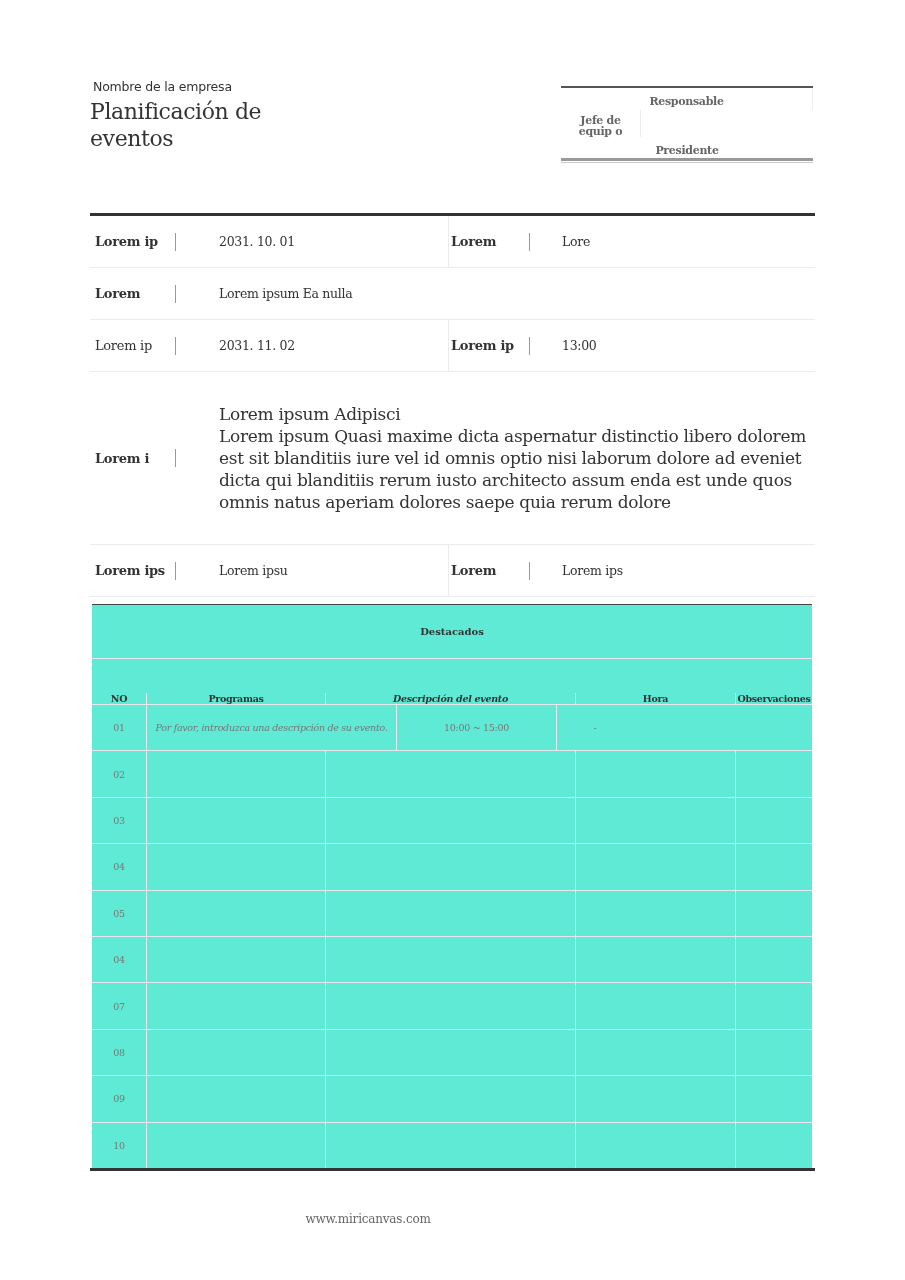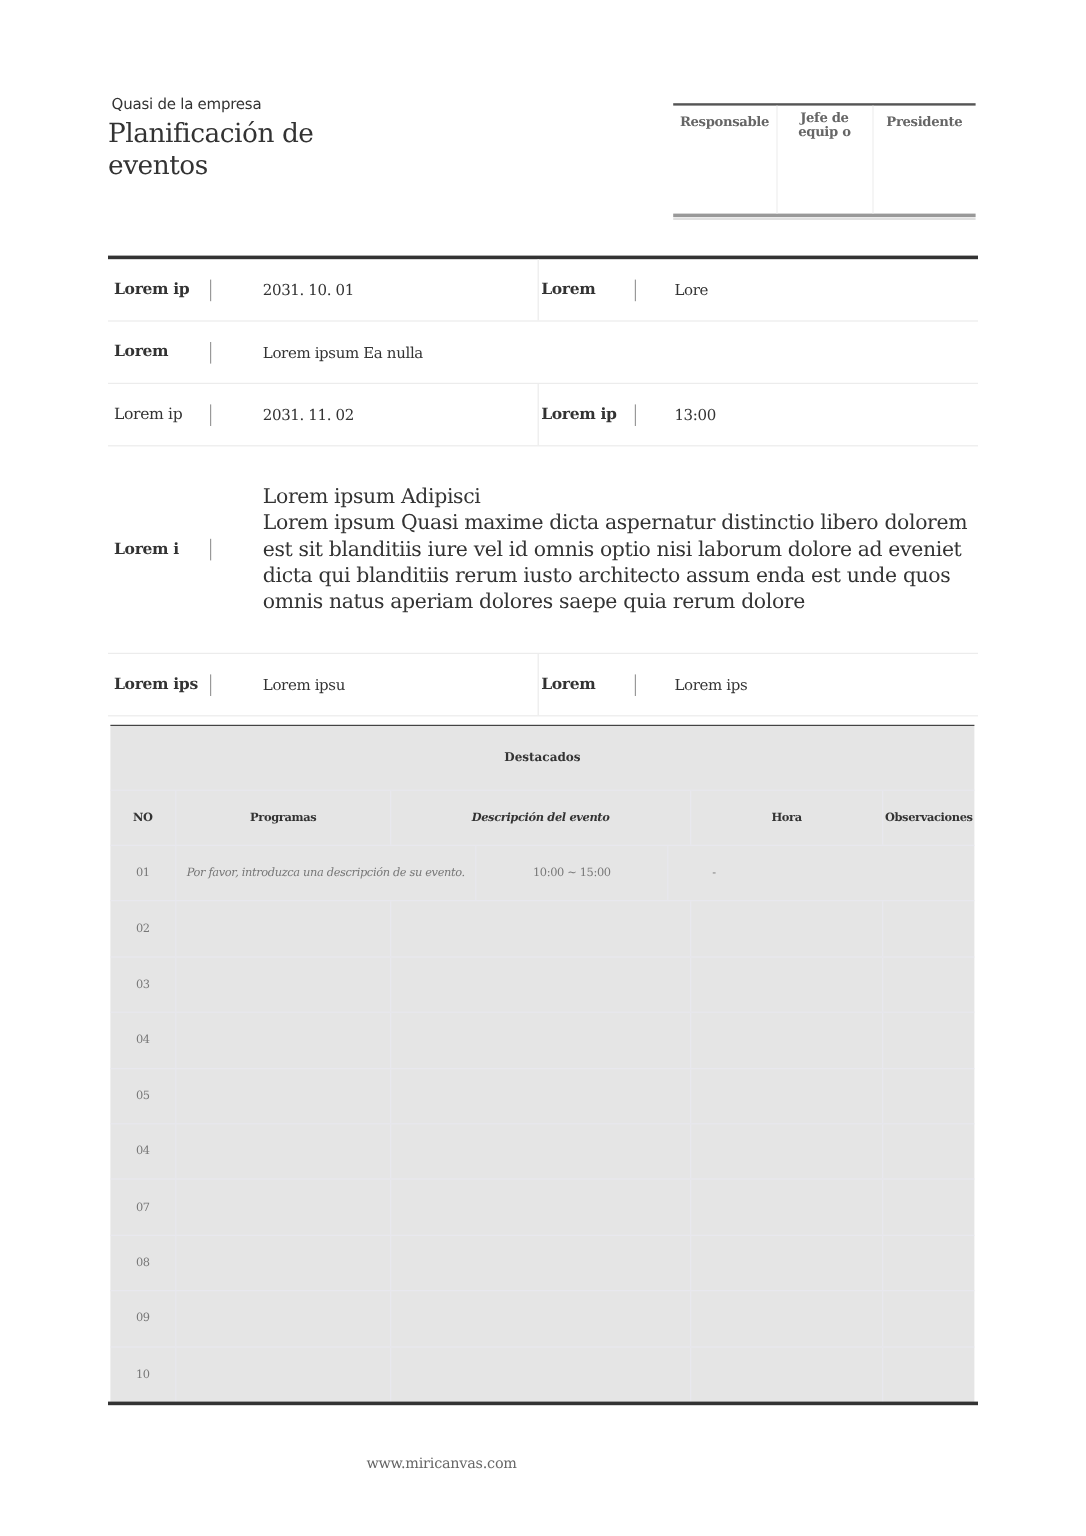--- a/index.html
+++ b/index.html
@@ -3,61 +3,61 @@
 <meta charset="utf-8">
 <style>
   * { box-sizing: border-box; margin: 0; padding: 0; }
   html, body { width: 905px; height: 1280px; background: #ffffff; }
   body { position: relative; font-family: "DejaVu Serif", serif; color: #333; overflow: hidden; }
 
   .company { position: absolute; left: 93px; top: 79px; font-family: "DejaVu Sans", sans-serif; font-size: 12.5px; color: #333; letter-spacing: -0.2px; }
   .title { position: absolute; left: 90px; top: 98px; font-family: "DejaVu Serif", serif; font-size: 22px; line-height: 27px; color: #333; width: 220px; letter-spacing: -0.4px; }
 
   .approval { position: absolute; left: 561px; top: 86px; width: 252px; height: 76px; border-top: 2px solid #555; }
-  .approval .cols { display: flex; height: 90px; }
+  .approval .cols { display: flex; height: 70px; flex-direction: column; }
   .approval .col { flex: 1; border-right: 1px solid #eee; display: flex; justify-content: center; padding-top: 8px; font-size: 11px; font-weight: bold; color: #666; text-align: center; line-height: 11px; letter-spacing: -0.3px; }
   .approval .col:last-child { border-right: none; }
   .approval .col.mid { padding-top: 5px; }
   .approval .bottom1 { height: 3px; background: #999; }
   .approval .bottom2 { margin-top: 1px; height: 1px; background: #ccc; }
 
   .info { position: absolute; left: 90px; top: 213px; width: 725px; border-top: 3px solid #333; }
   .row { display: flex; border-bottom: 1px solid #ececec; align-items: center; height: 52px; }
   .row.tall { height: 173px; }
   .half { width: 358px; display: flex; align-items: center; height: 100%; }
   .half.right { border-left: 1px solid #ececec; width: 365px; }
   .lbl { width: 85px; padding-left: 5px; font-size: 13px; color: #333; letter-spacing: -0.3px; }
   .lbl.b { font-weight: bold; }
   .sep { width: 1px; height: 18px; background: #999; margin-right: 43px; }
   .val { font-size: 12.5px; color: #333; letter-spacing: -0.3px; }
   .half.right .lbl { padding-left: 2px; width: 80px; }
   .half.right .sep { margin-right: 32px; }
   .desc { font-size: 17px; line-height: 22px; color: #333; width: 590px; letter-spacing: -0.3px; }
 
-  .table { position: absolute; left: 92px; top: 604px; width: 720px; border-top: 1.5px solid #444; background: #e5e5e5; }
+  .table { position: absolute; left: 92px; top: 604px; width: 720px; border-top: 1.5px solid #444; background: #5eead4; }
   .thead-title { height: 54px; display: flex; align-items: center; justify-content: center; font-size: 10px; font-weight: bold; color: #333; border-bottom: 1px solid #e8e8ee; }
   .tr { display: flex; border-bottom: 1px solid #e8e8ee; }
-  .tr.head { height: 46px; }
+  .tr.head { height: 46px; align-items: flex-end; }
   .tr.body { height: 46.4px; }
   .tr .c { display: flex; align-items: center; justify-content: center; border-right: 1px solid #e8e8ee; font-size: 9.5px; color: #777; letter-spacing: -0.3px; }
   .tr .c:last-child { border-right: none; }
   .tr.head .c { font-weight: bold; color: #333; font-size: 9.5px; }
   .c0 { width: 55px; }
   .c1 { width: 179px; }
   .c2 { width: 250px; font-style: italic; }
   .c3 { width: 160px; }
   .c4 { width: 76px; }
   .table-bottom { position: absolute; left: 90px; top: 1168px; width: 725px; height: 3px; background: #333; }
 
   .footer { position: absolute; left: 0; width: 736px; top: 1212px; text-align: center; font-size: 12px; color: #666; letter-spacing: -0.2px; }
 </style>
 </head>
 <body>
 
-<div class="company">Quasi de la empresa</div>
+<div class="company">Nombre de la empresa</div>
 <div class="title">Planificación de eventos</div>
 
 <div class="approval">
   <div class="cols">
     <div class="col">Responsable</div>
     <div class="col mid" style="width:80px;flex:none;padding-left:4px;padding-right:4px;">Jefe de equip o</div>
     <div class="col">Presidente</div>
   </div>
   <div class="bottom1"></div>
   <div class="bottom2"></div>

